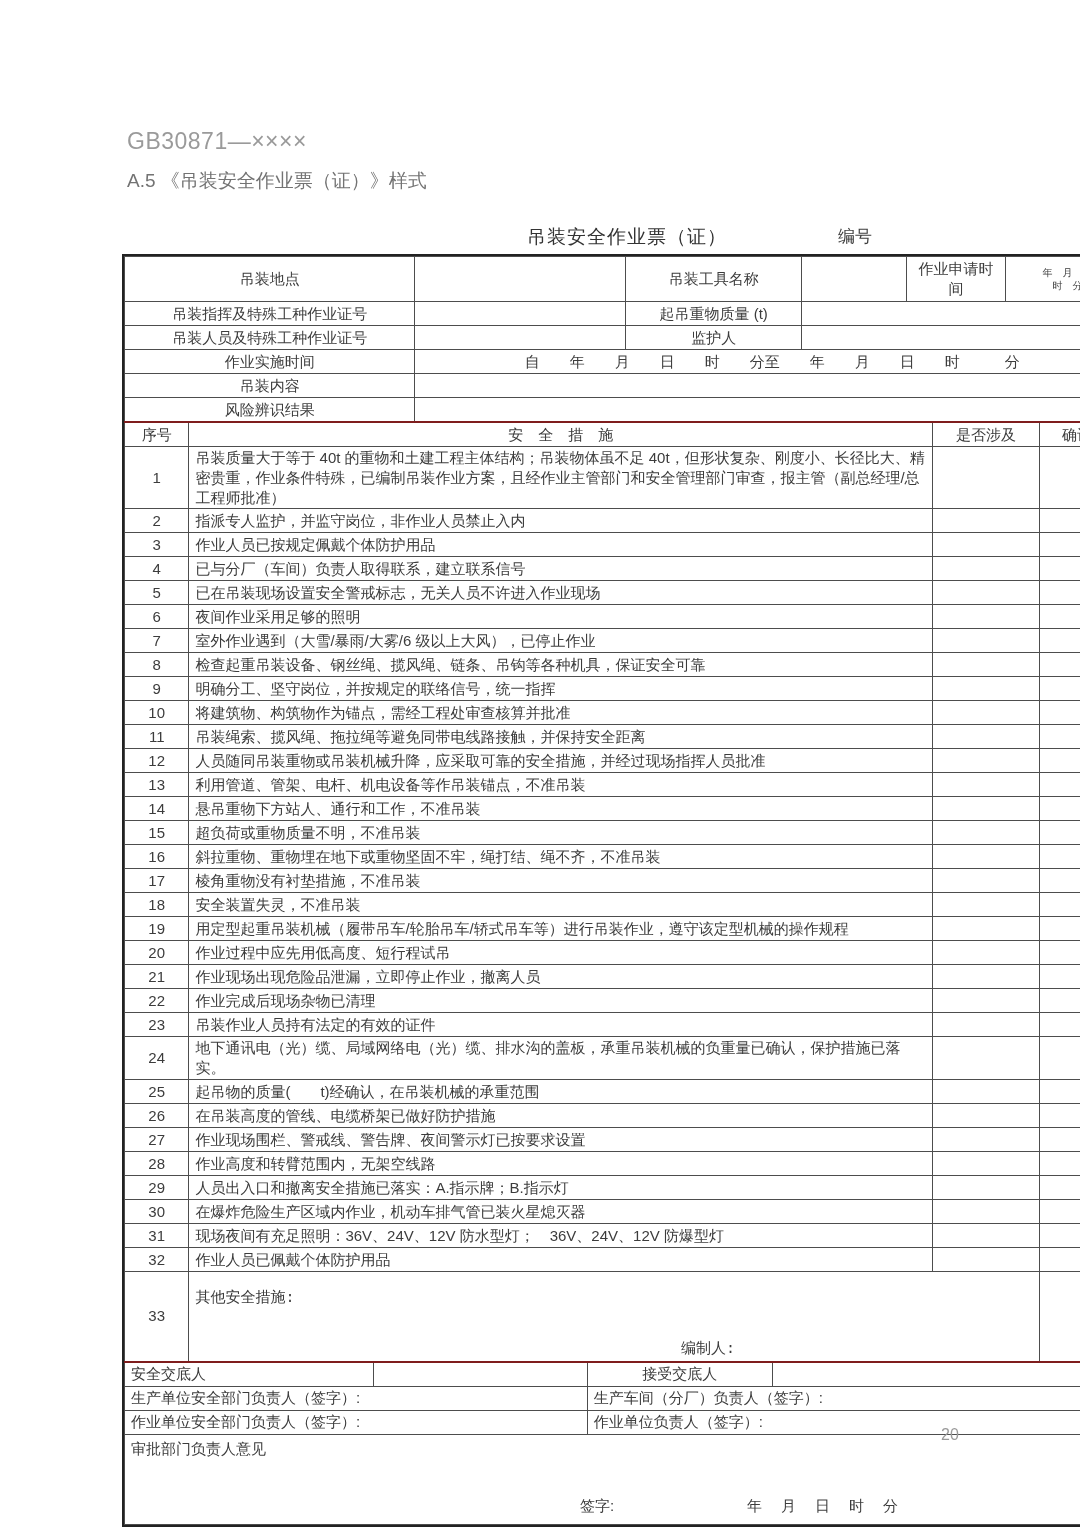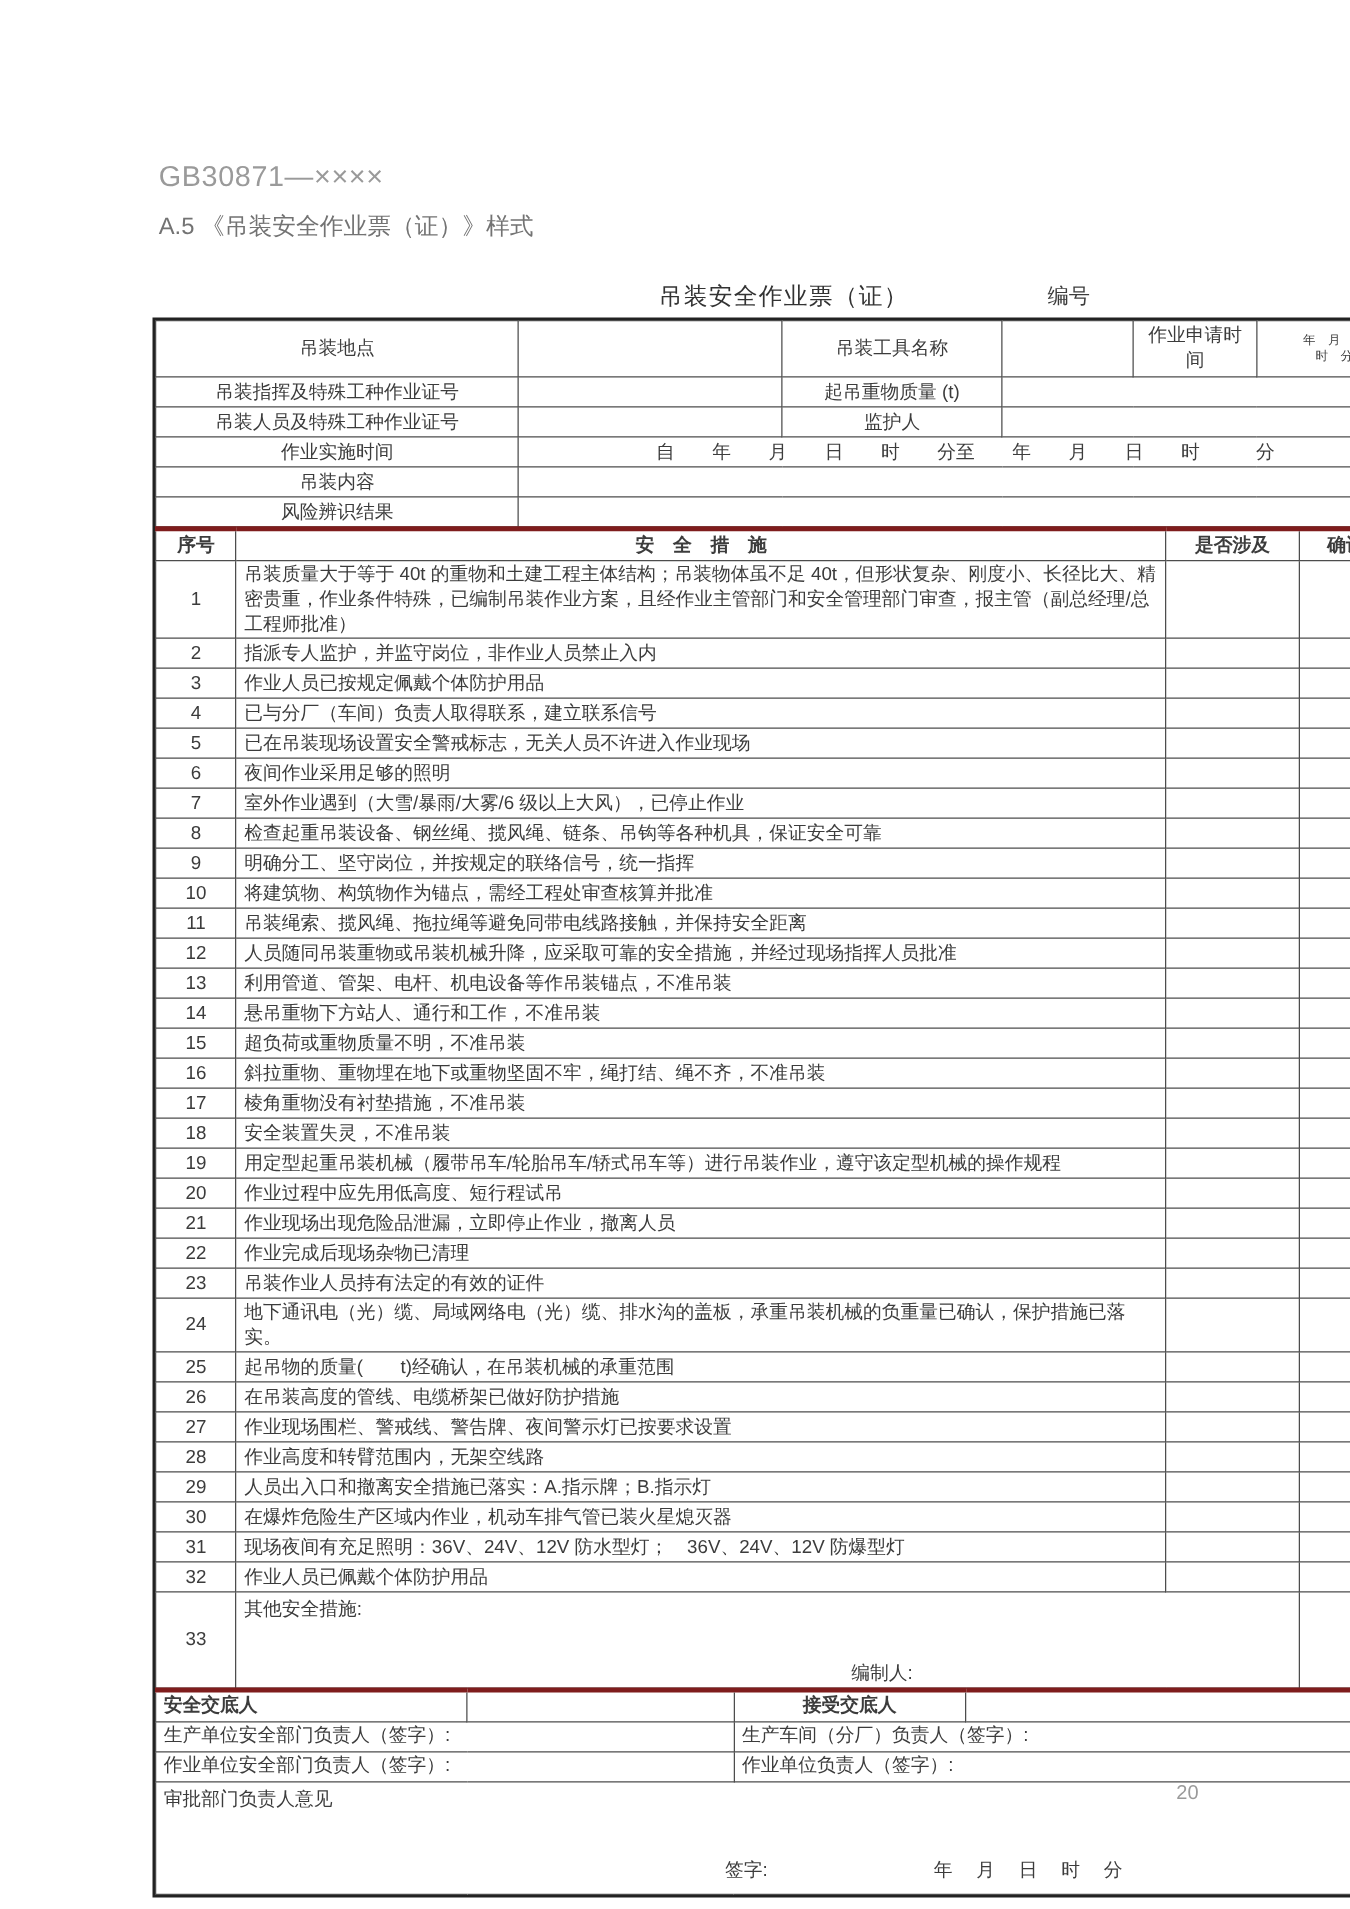--- a/index.html
+++ b/index.html
@@ -22,22 +22,22 @@
     font-size:15px;color:#3c3c3c;
     padding:1px 6px;line-height:1.32;
     overflow:hidden;vertical-align:middle;
     height:21px;
   }
   .c{text-align:center;}
   .lbl{text-align:center;}
   .tall td{height:42px;}
   .units{font-size:10px;line-height:1.35;}
   .measure-text{text-align:left;}
-  .sep-top{border-top:4px solid #7f1d1d;font-weight:bold;}
-  .row33-cell{height:56px;vertical-align:top;padding-top:4px;}
+  .sep-top{border-top:2px solid #7f1d1d;}
+  .row33-cell{height:56px;vertical-align:top;padding-top:17px;font-family:Liberation Mono, monospace;}
   .compiler{margin-left:58%;margin-top:31px;}
   .approval-cell{position:relative;height:84px;vertical-align:top;padding-top:4px;}
   .sign-label{position:absolute;left:455px;bottom:8px;}
   .sign-date{position:absolute;left:622px;bottom:8px;letter-spacing:2px;}
   .page-num{position:absolute;left:928px;top:1426px;width:44px;text-align:center;font-size:16px;color:#9a9a9a;}
 </style>
 </head>
 <body>
 
 <div class="page">

